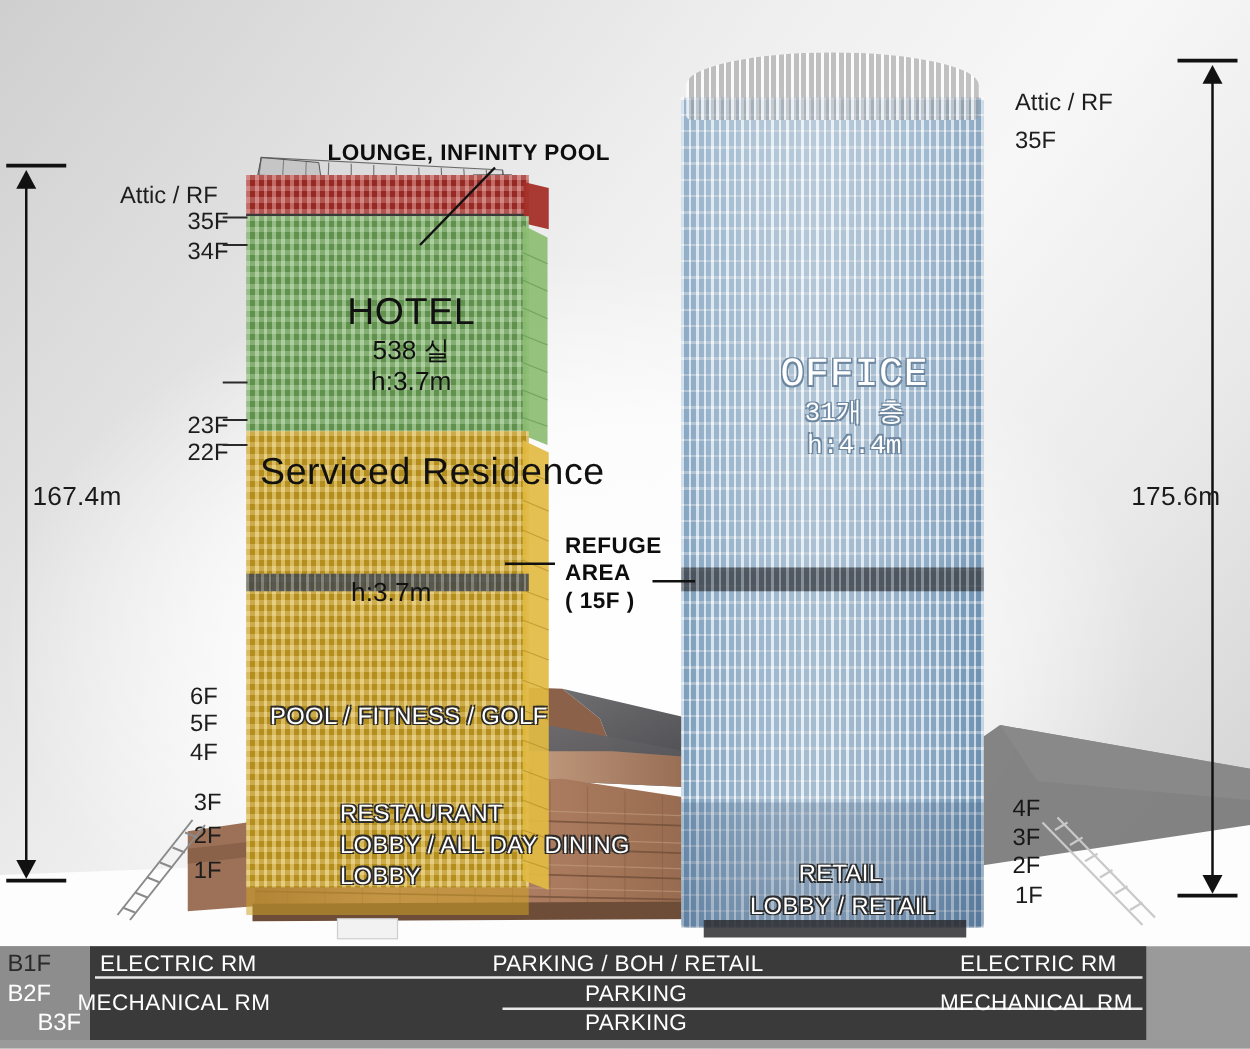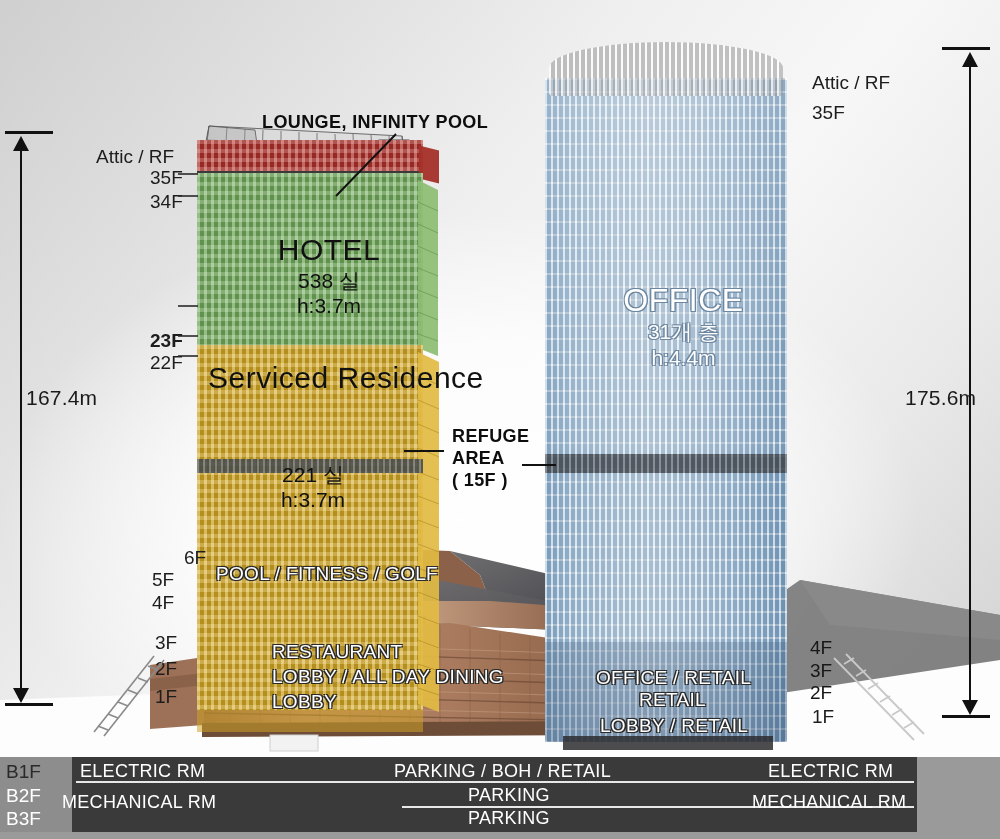--- a/index.html
+++ b/index.html
@@ -98,21 +98,21 @@
     letter-spacing:0.3px;
   }
 
   
   .blocklabel {
     position:absolute; text-align:center; white-space:nowrap; color:#111;
     line-height:1.2;
   }
   .blocklabel .big { font-size:30px; letter-spacing:0.5px; }
   .blocklabel .sub { font-size:21px; }
-  .blocklabel.white { color:#fff; text-shadow:-1.2px -1.2px 0 #6d87a0, 1.2px -1.2px 0 #6d87a0, -1.2px 1.2px 0 #6d87a0, 1.2px 1.2px 0 #6d87a0; }
+  .blocklabel.white { color:#fff; text-shadow:-1.2px -1.2px 0 #6d87a0, 1.2px -1.2px 0 #6d87a0, -1.2px 1.2px 0 #6d87a0, 1.2px 1.2px 0 #6d87a0;font-family:Liberation Mono, monospace; }
 
   
   #basement {
     position:absolute; left:0; top:757px; width:1000px; height:106px;
     background:#9a9a9a;
   }
   .bmt-col-left { position:absolute; left:0; top:0; width:72px; height:75px; background:#8d8d8d; }
   .bmt-main {
     position:absolute; left:72px; top:0; width:845px; height:75px;
     background:#3a3a3a;
@@ -296,21 +296,20 @@
   <div class="blocklabel" style="left:218px;top:232px;width:222px;">
     <div class="big">HOTEL</div>
     <div class="sub">538 실</div>
     <div class="sub">h:3.7m</div>
   </div>
 
   <div class="blocklabel" style="left:208px;top:362px;width:210px;">
     <div class="big" style="line-height:1.08;">Serviced Residence</div>
   </div>
   <div class="blocklabel" style="left:208px;top:462px;width:210px;">
-    <div class="sub">221 실</div>
     <div class="sub">h:3.7m</div>
   </div>
 
   <div id="office-tower">
     <div class="office-body" style="top:36px;height:664px;">
       <div class="office-mullions"></div>
     </div>
     <div class="office-crown" style="top:0;"></div>
 
     <div class="plate" style="left:0;top:36px;width:242px;height:380px;background:linear-gradient(180deg,rgba(255,255,255,0.22),rgba(255,255,255,0.05));"></div>
@@ -338,23 +337,23 @@
   <div class="dim-cap" style="left:942px;top:47px;width:48px;"></div>
   <div class="arrow-up" style="left:962px;top:52px;"></div>
   <div class="dim-line" style="left:969px;top:64px;height:638px;"></div>
   <div class="arrow-dn" style="left:962px;top:700px;"></div>
   <div class="dim-cap" style="left:942px;top:715px;width:48px;"></div>
   <div class="dim-text" style="left:905px;top:386px;">175.6m</div>
 
   <div class="flab" style="left:96px;top:146px;">Attic / RF</div>
   <div class="flab" style="left:150px;top:167px;">35F</div>
   <div class="flab" style="left:150px;top:191px;">34F</div>
-  <div class="flab" style="left:150px;top:330px;font-weight:bold;">23F</div>
+  <div class="flab" style="left:150px;top:330px;">23F</div>
   <div class="flab" style="left:150px;top:352px;">22F</div>
-  <div class="flab" style="left:152px;top:547px;margin-left:32px;">6F</div>
+  <div class="flab" style="left:152px;top:547px;">6F</div>
   <div class="flab" style="left:152px;top:569px;">5F</div>
   <div class="flab" style="left:152px;top:592px;">4F</div>
   <div class="flab" style="left:155px;top:632px;">3F</div>
   <div class="flab" style="left:155px;top:658px;">2F</div>
   <div class="flab" style="left:155px;top:686px;">1F</div>
 
   <svg class="plate" style="left:178px;top:160px;width:24px;height:380px;" viewBox="0 0 24 380">
     <g stroke="#2a2a2a" stroke-width="1.6">
       <line x1="0" y1="14" x2="20" y2="14"></line>
       <line x1="0" y1="36" x2="20" y2="36"></line>
@@ -407,34 +406,33 @@
     <div>( 15F )</div>
   </div>
   <div class="plate" style="left:404px;top:450px;width:40px;height:2px;background:#111;"></div>
   <div class="plate" style="left:522px;top:464px;width:34px;height:2px;background:#111;"></div>
 
   <div class="ptext" style="left:216px;top:563px;">POOL / FITNESS / GOLF</div>
   <div class="ptext" style="left:272px;top:641px;">RESTAURANT</div>
   <div class="ptext" style="left:272px;top:666px;">LOBBY / ALL DAY DINING</div>
   <div class="ptext" style="left:272px;top:691px;">LOBBY</div>
 
-  <div class="ptext" style="left:596px;top:667px;">OFFICE / RETAIL</div>
   <div class="ptext" style="left:639px;top:689px;">RETAIL</div>
   <div class="ptext" style="left:600px;top:715px;">LOBBY / RETAIL</div>
 
   <div id="basement">
     <div class="bmt-col-left"></div>
     <div class="bmt-main">
       <div class="bmt-rule" style="left:4px;top:24px;width:838px;"></div>
       <div class="bmt-rule" style="left:330px;top:49px;width:512px;"></div>
     </div>
 
     <div class="bmt-flab" style="top:4px;color:#2a2a2a;">B1F</div>
     <div class="bmt-flab" style="top:28px;color:#ffffff;">B2F</div>
-    <div class="bmt-flab" style="top:51px;color:#ffffff;">B3F</div>
+    <div class="bmt-flab" style="top:51px;color:#ffffff;margin-left:24px;">B3F</div>
 
     <div class="bmt-text" style="left:80px;top:4px;">ELECTRIC RM</div>
     <div class="bmt-text" style="left:394px;top:4px;">PARKING / BOH / RETAIL</div>
     <div class="bmt-text" style="left:768px;top:4px;">ELECTRIC RM</div>
 
     <div class="bmt-text" style="left:62px;top:35px;">MECHANICAL RM</div>
     <div class="bmt-text" style="left:468px;top:28px;">PARKING</div>
     <div class="bmt-text" style="left:752px;top:35px;">MECHANICAL RM</div>
 
     <div class="bmt-text" style="left:468px;top:51px;">PARKING</div>

